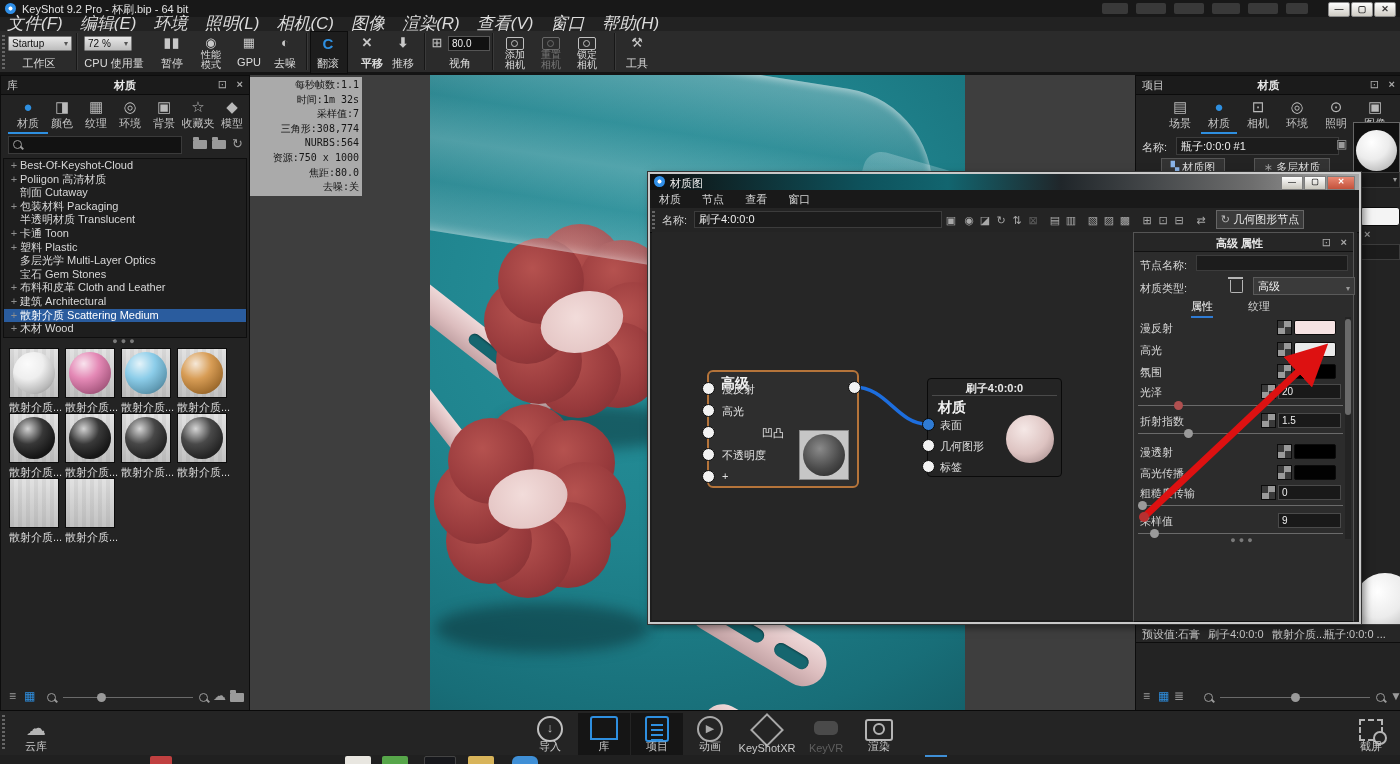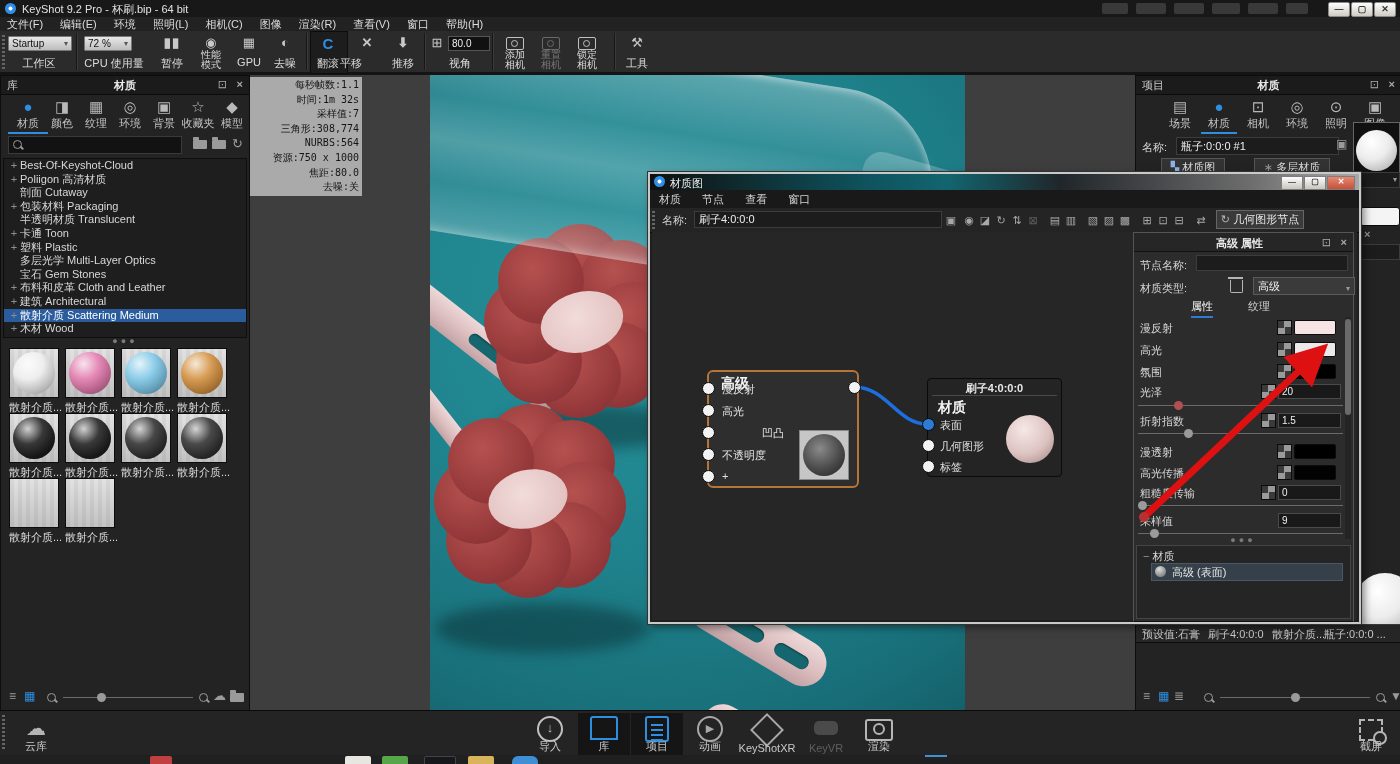--- a/index.html
+++ b/index.html
@@ -9,21 +9,21 @@
   .abs{position:absolute;}
   
   .titlebar{position:absolute;left:0;top:0;width:1400px;height:17px;background:#181818;border-bottom:1px solid #000;}
   .ks-logo{position:absolute;left:5px;top:3px;width:11px;height:11px;border-radius:50%;
            background:radial-gradient(circle at 50% 50%, #fff 0 22%, #2f8fe8 30% 100%);}
   .title-text{position:absolute;left:22px;top:2px;color:#e2e2e2;font-size:11px;}
   .tray{position:absolute;top:3px;height:11px;background:#555;border-radius:2px;opacity:.55;filter:blur(.6px);}
   .winbtn{position:absolute;top:2px;width:20px;height:13px;background:linear-gradient(#fdfdfd,#cfccc4);
           border:1px solid #8a8a8a;border-radius:2px;color:#333;font-size:9px;line-height:12px;text-align:center;font-weight:bold;}
   .menubar{position:absolute;left:0;top:17px;width:1400px;height:14px;background:#222;border-bottom:1px solid #0c0c0c;}
-  .menubar span{margin:0 7px;color:#dcdcdc;font-size:11px;line-height:14px;display:inline-block;}
+  .menubar span{margin:0 7px;color:#dcdcdc;font-size:17px;line-height:14px;display:inline-block;font-style:italic;}
   
   .toolbar{position:absolute;left:0;top:31px;width:1400px;height:41px;background:#2b2b2b;border-bottom:3px solid #141414;}
   .grip{position:absolute;left:2px;top:4px;width:3px;height:34px;
         background:repeating-linear-gradient(#666 0 2px,transparent 2px 4px);}
   .ddl{position:absolute;top:5px;height:13px;background:linear-gradient(#e8e8e8,#bdbdbd);border:1px solid #777;
        color:#111;font-size:10px;line-height:13px;padding:0 3px;border-radius:1px;}
   .ddl .car{float:right;color:#555;font-size:8px;margin-left:4px;}
   .tb-label{position:absolute;top:25px;color:#dcdcdc;font-size:11px;white-space:nowrap;text-align:center;}
   .tb-label2{position:absolute;top:19px;color:#dcdcdc;font-size:10px;line-height:10px;white-space:pre-line;text-align:center;}
   .sep{position:absolute;top:2px;width:1px;height:37px;background:#171717;border-right:1px solid #3a3a3a;}
@@ -168,21 +168,21 @@
 模式</div>
     <div class="ticon" style="left:234px;width:30px;">▦</div>
     <div class="tb-label" style="left:234px;width:30px;">GPU</div>
     <div class="ticon" style="left:270px;width:30px;">◐</div>
     <div class="tb-label" style="left:270px;width:30px;">去噪</div>
     <div class="sep" style="left:306px;"></div>
     <div class="pressed" style="left:310px;width:36px;"></div>
     <div class="ticon" style="left:310px;width:36px;color:#2e8fe0;font-weight:bold;font-size:15px;">C</div>
     <div class="tb-label" style="left:310px;width:36px;">翻滚</div>
     <div class="ticon" style="left:352px;width:30px;font-weight:bold;">✕</div>
-    <div class="tb-label" style="left:336px;width:30px;">平移</div>
+    <div class="tb-label" style="left:357px;width:30px;font-weight:bold;">平移</div>
     <div class="ticon" style="left:388px;width:30px;font-weight:bold;">⬇</div>
     <div class="tb-label" style="left:388px;width:30px;">推移</div>
     <div class="sep" style="left:424px;"></div>
     <div class="ticon" style="left:430px;width:14px;">⊞</div>
     <div class="valbox" style="left:448px;width:34px;">80.0</div>
     <div class="tb-label" style="left:436px;width:48px;">视角</div>
     <div class="sep" style="left:492px;"></div>
     <div class="cam-ic" style="left:506px;top:6px;"></div>
     <div class="tb-label2" style="left:500px;width:30px;">添加
 相机</div>
@@ -561,27 +561,20 @@
     <div class="prow-label" style="left:6px;top:281px;">采样值</div>
     <div class="vfield" style="left:144px;top:280px;">9</div>
     <div class="slider-track" style="left:4px;top:300px;width:205px;"></div>
     <div class="slider-dot" style="left:16px;top:296px;"></div>
 
     <div class="abs" style="left:211px;top:84px;width:6px;height:222px;background:#242424;">
       <div class="abs" style="left:0;top:2px;width:6px;height:96px;background:#6a6a6a;border-radius:3px;"></div>
     </div>
     <div class="dots3" style="left:94px;top:302px;">●●●</div>
 
-    <div class="abs" style="left:2px;top:312px;width:213px;height:72px;background:#252525;border:1px solid #454545;">
-      <div class="abs" style="left:6px;top:3px;color:#dcdcdc;"><span style="color:#999;">−</span>&nbsp;<span>材质</span></div>
-      <div class="abs" style="left:14px;top:17px;width:190px;height:16px;background:#35404a;border:1px solid #4a5866;">
-        <span class="abs" style="left:3px;top:2px;width:11px;height:11px;border-radius:50%;background:radial-gradient(circle at 38% 30%, #ddd, #888 70%);"></span>
-        <span class="abs" style="left:20px;top:1px;color:#e6e6e6;">高级 (表面)</span>
-      </div>
-    </div>
   </div>
 
   <svg class="abs" style="left:1130px;top:335px;width:215px;height:195px;z-index:9;">
     <defs>
       <marker id="ah" markerWidth="6" markerHeight="6" refX="4" refY="3" orient="auto">
         <path d="M0,0 L6,3 L0,6 Z" fill="#dd1111"></path>
       </marker>
     </defs>
     <line x1="14" y1="182" x2="188" y2="18" stroke="#dd1111" stroke-width="7" marker-end="url(#ah)"></line>
     <circle cx="14" cy="182" r="5" fill="#b83030"></circle>

